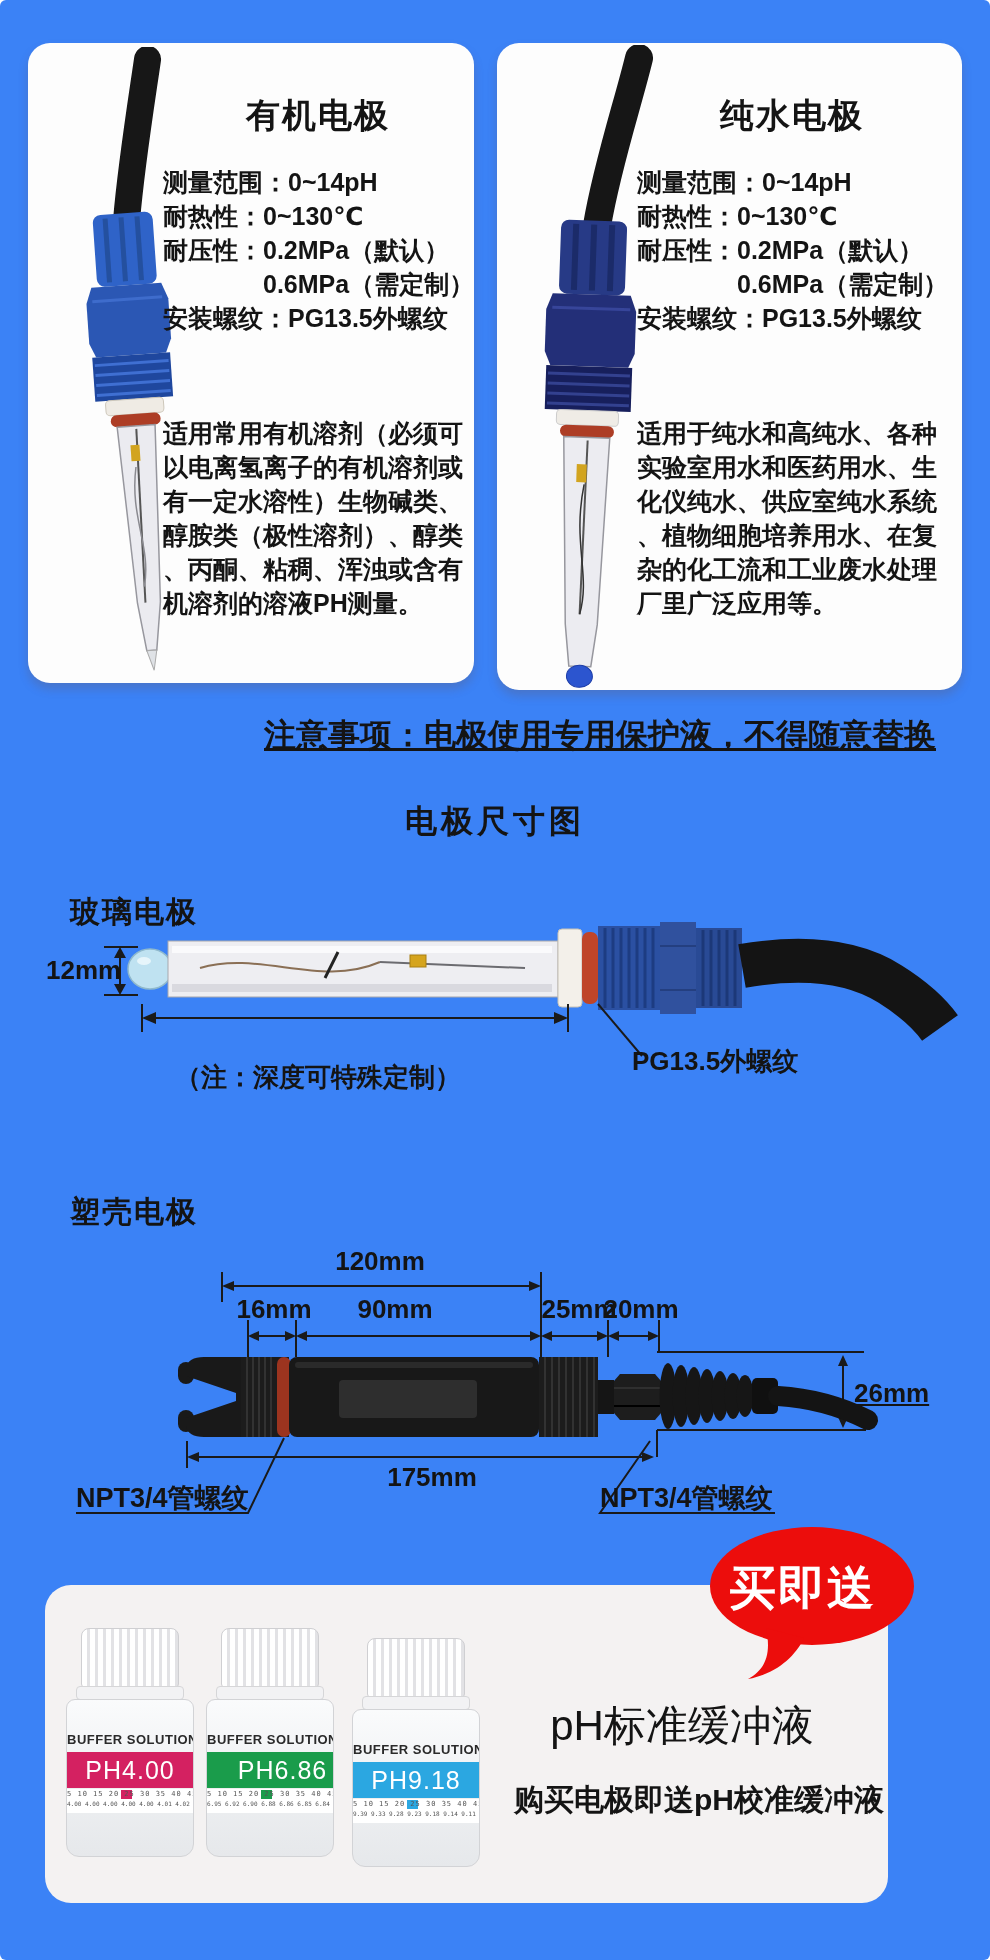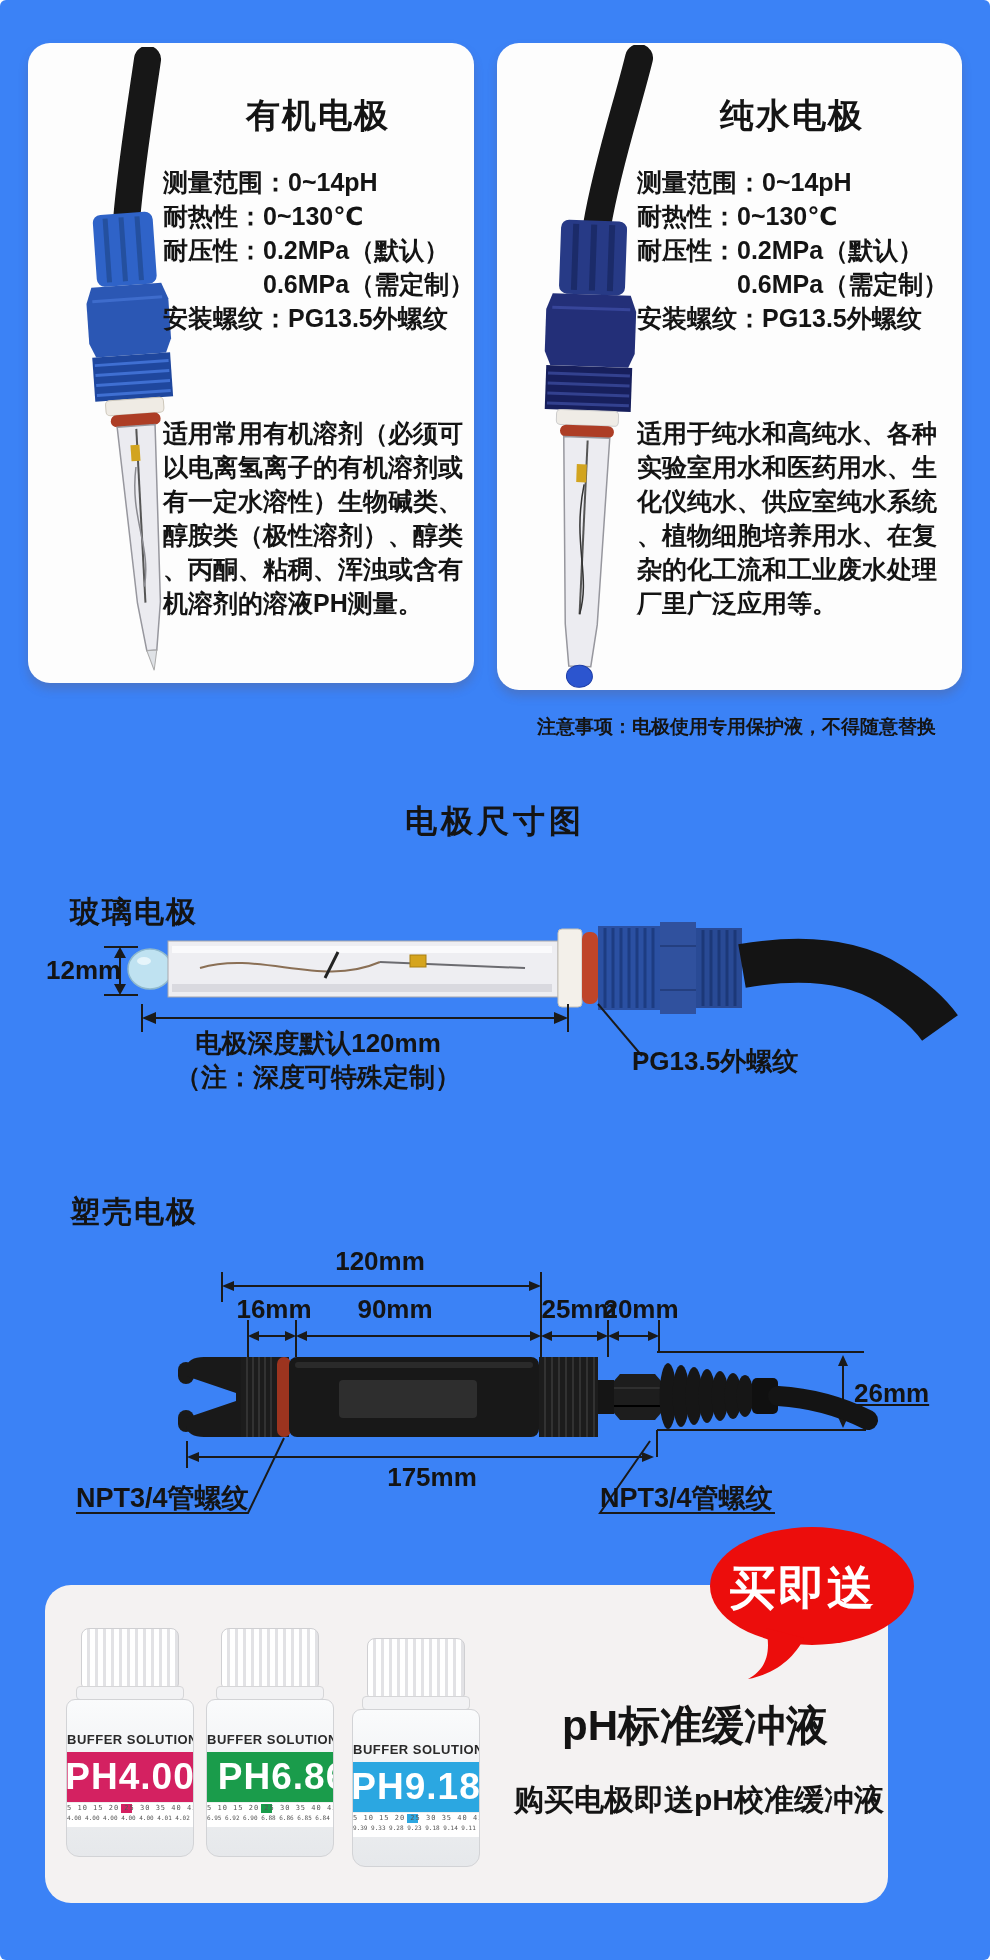--- a/index.html
+++ b/index.html
@@ -7,38 +7,38 @@
         font-family:"Liberation Sans","DejaVu Sans",sans-serif;color:#141414;border-radius:6px;}
   .abs{position:absolute;}
   .card{position:absolute;background:#fdfdfd;border-radius:22px;box-shadow:0 6px 10px rgba(104,84,94,.28);}
   .card-l{left:28px;top:43px;width:446px;height:640px;}
   .card-r{left:497px;top:43px;width:465px;height:647px;}
   .card-title{position:absolute;top:50px;width:310px;text-align:center;font-size:34px;font-weight:bold;letter-spacing:2px;}
   .card-l .card-title{left:135px;} .card-r .card-title{left:140px;}
   .card-specs,.card-desc{position:absolute;width:318px;font-size:25px;font-weight:bold;line-height:34px;white-space:pre-line;}
   .card-l .card-specs,.card-l .card-desc{left:135px;} .card-r .card-specs,.card-r .card-desc{left:140px;}
   .card-specs{top:122px;} .card-desc{top:358px;margin-top:15px;}
-  .notice{position:absolute;right:54px;top:714px;font-size:19px;font-weight:bold;}
+  .notice{position:absolute;right:54px;top:714px;font-size:32px;font-weight:bold;text-decoration:underline;}
   .sec-title{position:absolute;left:0;top:800px;width:990px;text-align:center;font-size:32px;font-weight:bold;letter-spacing:4px;}
   .part-label{position:absolute;font-size:30px;font-weight:bold;letter-spacing:2px;}
   .dim{position:absolute;font-size:26px;font-weight:600;white-space:nowrap;}
   .dim.ctr{text-align:center;}
   .gift-card{position:absolute;left:45px;top:1585px;width:843px;height:318px;background:#f4f2f2;border-radius:26px;}
   .badge-text{position:absolute;left:729px;top:1557px;width:166px;text-align:left;font-size:47px;font-weight:bold;color:#fff;letter-spacing:2px;}
-  .gift-title{position:absolute;left:530px;top:1698px;width:330px;text-align:center;font-size:42px;font-weight:bold;}
+  .gift-title{position:absolute;left:517px;top:1698px;width:330px;text-align:center;font-size:42px;font-weight:normal;}
   .gift-sub{position:absolute;left:504px;top:1780px;width:390px;text-align:center;font-size:30px;font-weight:bold;white-space:nowrap;}
   .bottle{position:absolute;width:128px;}
   .b1{left:66px;top:1628px;} .b2{left:206px;top:1628px;} .b3{left:352px;top:1638px;}
   .cap{margin:0 auto;width:96px;height:58px;background:repeating-linear-gradient(90deg,#ffffff 0 5px,#e2e2e5 5px 8px);
        border:1px solid #cfcfd2;border-radius:8px 8px 4px 4px;}
   .cap-rim{margin:-2px auto 0;width:106px;height:12px;background:#f2f2f4;border:1px solid #d6d6d8;border-radius:4px;}
   .bot-body{margin:-1px auto 0;width:126px;height:156px;background:linear-gradient(180deg,#fafbfc,#edeff1 60%,#e6e8eb);
        border:1px solid #d2d3d6;border-radius:9px 9px 13px 13px;position:relative;overflow:hidden;}
   .buffer-label{margin-top:32px;text-align:center;font-size:13px;font-weight:bold;color:#2a2a2a;letter-spacing:.5px;white-space:nowrap;}
-  .band{margin-top:5px;height:50px;display:flex;align-items:center;justify-content:center;color:#fff;font-size:37px;font-weight:bold;letter-spacing:1px;}
+  .band{margin-top:5px;height:36px;display:flex;align-items:center;justify-content:center;color:#fff;font-size:25px;font-weight:normal;letter-spacing:1px;}
   .scale{position:relative;height:24px;background:#fff;border-top:1px solid #eee;color:#555;text-align:center;
          font-family:"DejaVu Sans Mono","Liberation Mono",monospace;}
   .scale .r1{position:relative;z-index:1;display:block;font-size:7px;line-height:10px;letter-spacing:1px;white-space:nowrap;overflow:hidden;}
   .scale .r2{position:relative;z-index:1;display:block;font-size:6px;line-height:9px;white-space:nowrap;overflow:hidden;}
   .scale .mark{position:absolute;left:50%;top:1px;width:11px;height:9px;margin-left:-9px;z-index:0;}
   svg{display:block;}
 </style>
 </head>
 <body>
 
@@ -172,21 +172,20 @@
       <line x1="153" y1="1018" x2="557" y2="1018"></line>
       <line x1="598" y1="1004" x2="642" y2="1056"></line>
     </g>
     <polygon points="120,947 114,958 126,958" fill="#1a1a1a"></polygon>
     <polygon points="120,995 114,984 126,984" fill="#1a1a1a"></polygon>
     <polygon points="142,1018 156,1012 156,1024" fill="#1a1a1a"></polygon>
     <polygon points="568,1018 554,1012 554,1024" fill="#1a1a1a"></polygon>
   </svg>
 
   <div class="dim ctr" style="left:46px;top:955px;width:70px;">12mm</div>
-  <div class="dim ctr" style="left:158px;top:1026px;width:320px;">电极深度默认120mm</div>
   <div class="dim ctr" style="left:148px;top:1060px;width:340px;">（注：深度可特殊定制）</div>
   <div class="dim" style="left:632px;top:1044px;">PG13.5外螺纹</div>
 
   <div class="part-label" style="left:70px;top:1192px;">塑壳电极</div>
 
   <svg class="abs" style="left:0;top:1230px;" width="990" height="310" viewBox="0 1230 990 310">
 
     <g stroke="#1a1a1a" stroke-width="2" fill="none">
       <line x1="222" y1="1272" x2="222" y2="1302"></line>
       <line x1="541" y1="1272" x2="541" y2="1357"></line>

